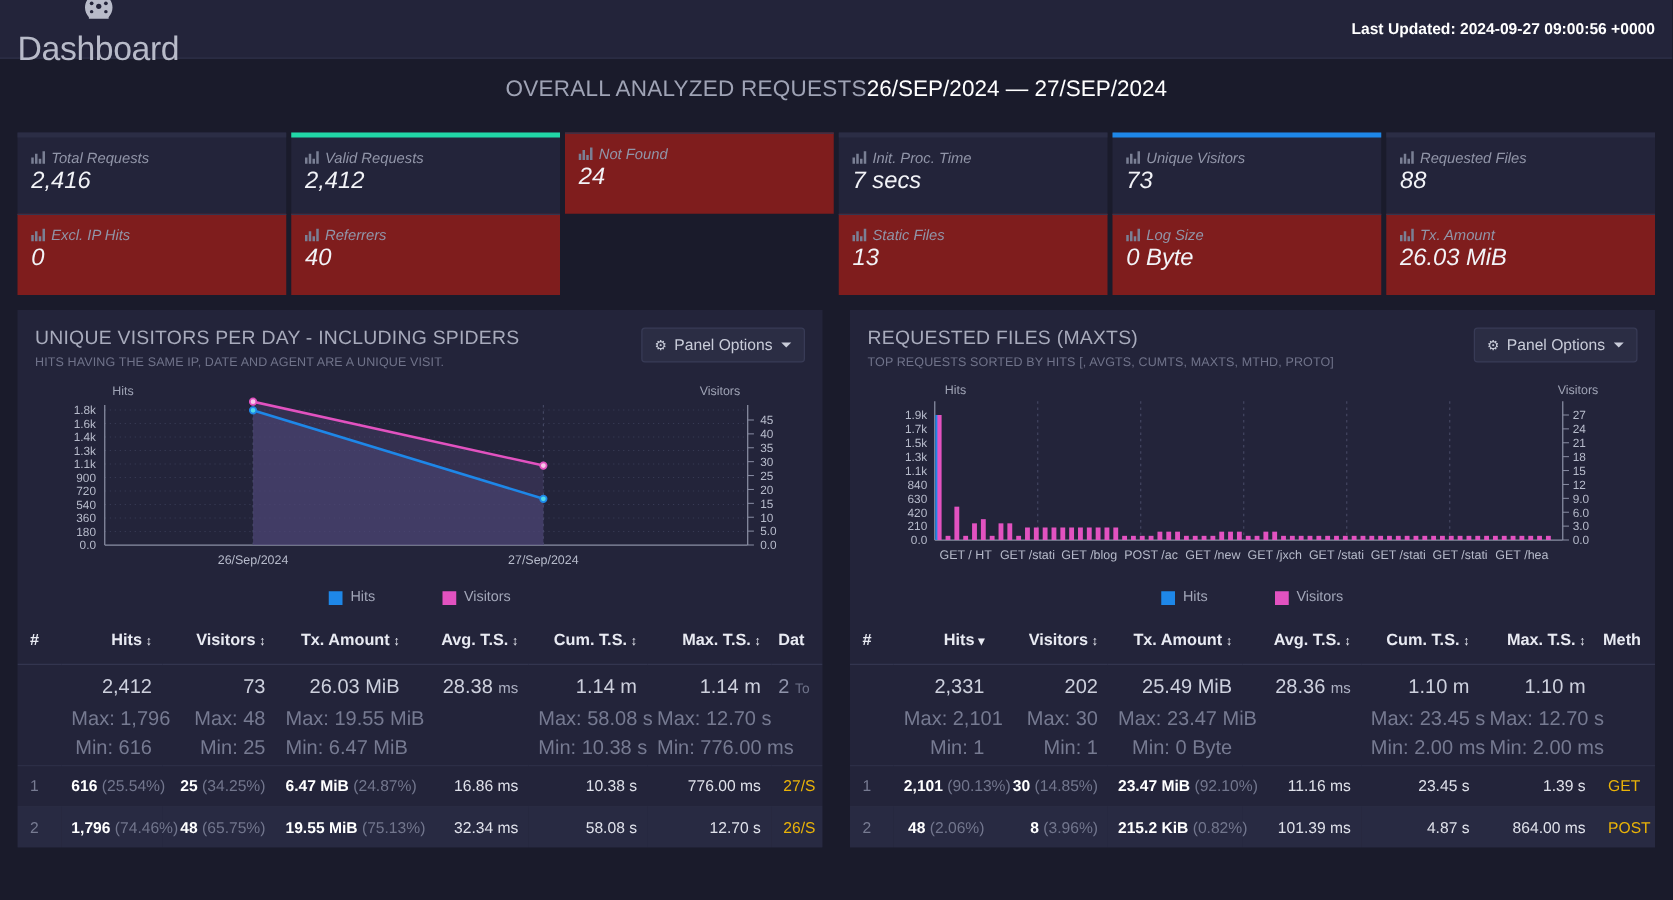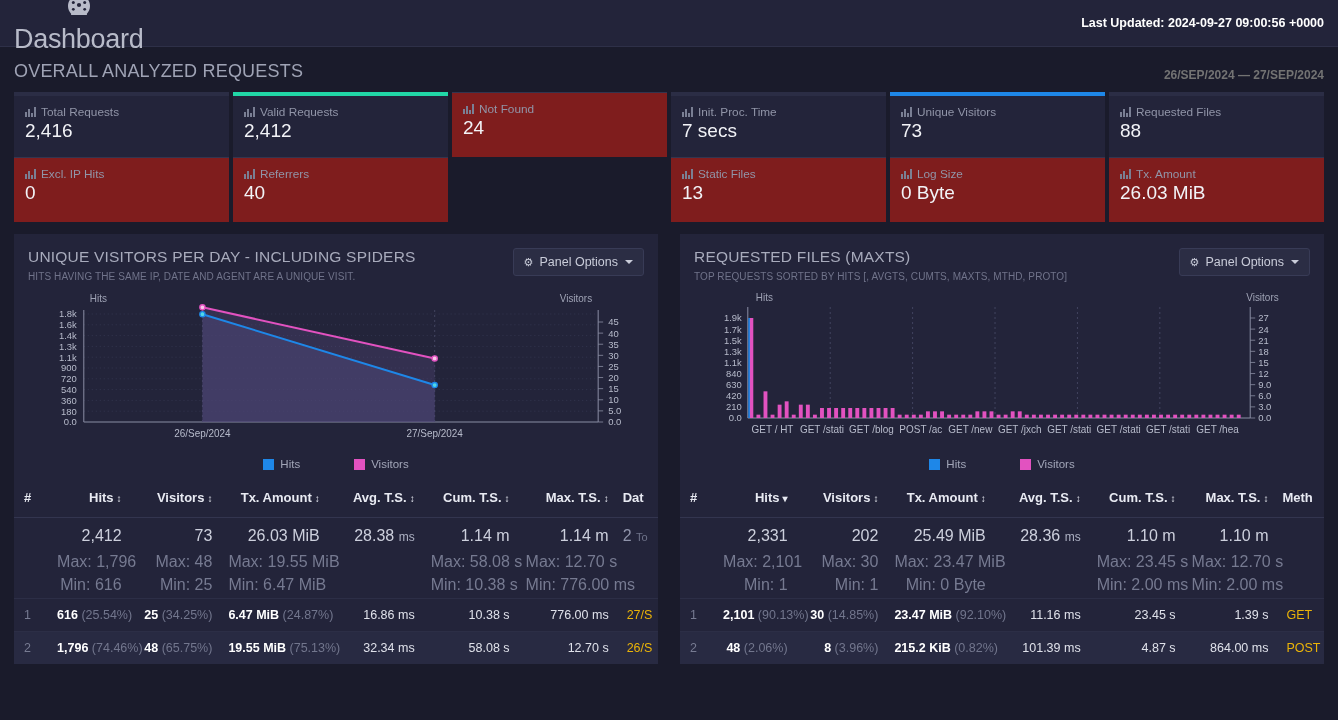--- a/index.html
+++ b/index.html
@@ -27,33 +27,34 @@
     letter-spacing: -0.3px; line-height: 1;
   }
   .last-updated {
     position: absolute; right: 14px; top: 50%; transform: translateY(-50%);
     font-size: 12.5px; font-weight: bold; color: #ffffff;
   }
 
   
   .overall-wrap { padding: 14px 14px 0 14px; }
   .overall-head {
-    display: flex; justify-content: space-between; align-items: flex-end;
-    padding-bottom: 10px;
+    display: flex; justify-content: center; align-items: flex-end;
+    padding-bottom: 24px;
   }
   .overall-title {
     font-size: 18px; color: #9fa3b5; font-weight: 400; letter-spacing: .2px;
   }
   .overall-range {
-    font-size: 12px; color: #737373; font-weight: 700;
+    font-size: 18px; color: #ffffff; font-weight: 400;
   }
   .kpi-grid {
     display: grid;
     grid-template-columns: repeat(6, 1fr);
     gap: 0 4px;
+    font-style: italic;
   }
   .kpi-col { display: flex; flex-direction: column; }
   .kpi-cell {
     background: #23243a;
     padding: 9px 11px 10px 11px;
     border-top: 4px solid transparent;
     min-height: 65px;
   }
   .kpi-cell.second { border-top: 1px solid #33354f; background: #7f1d1d; }
   .kpi-label {

